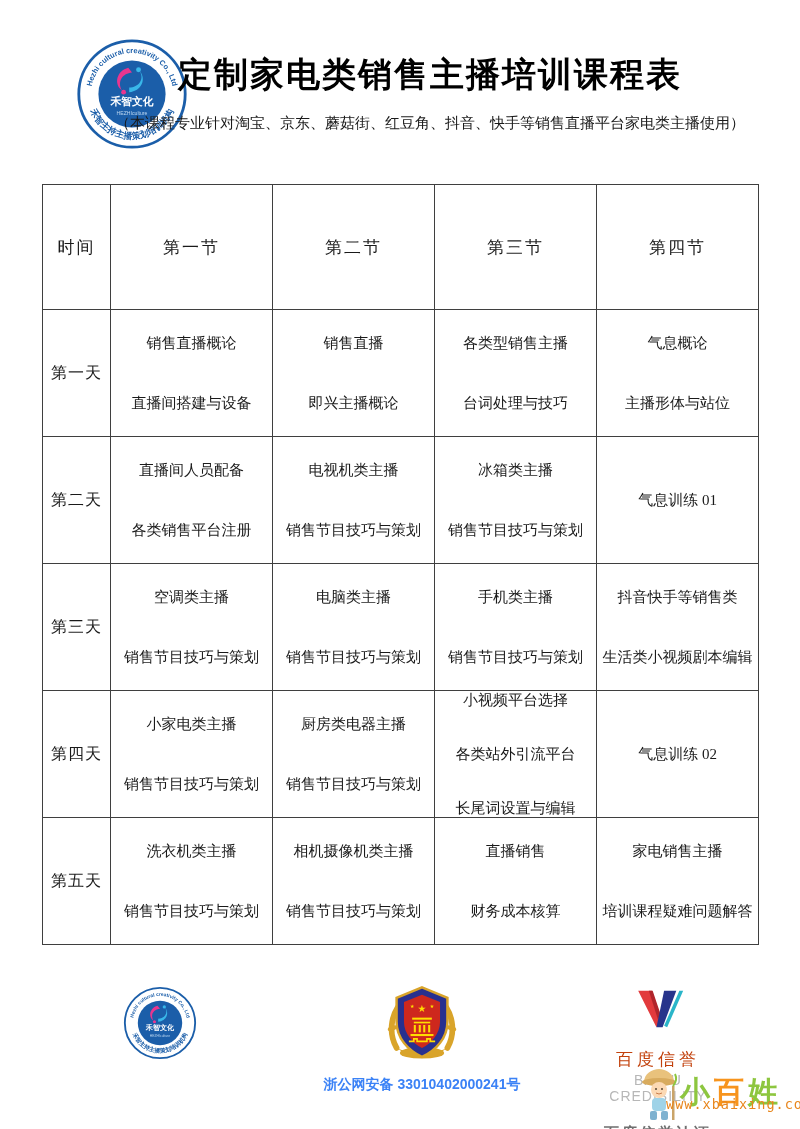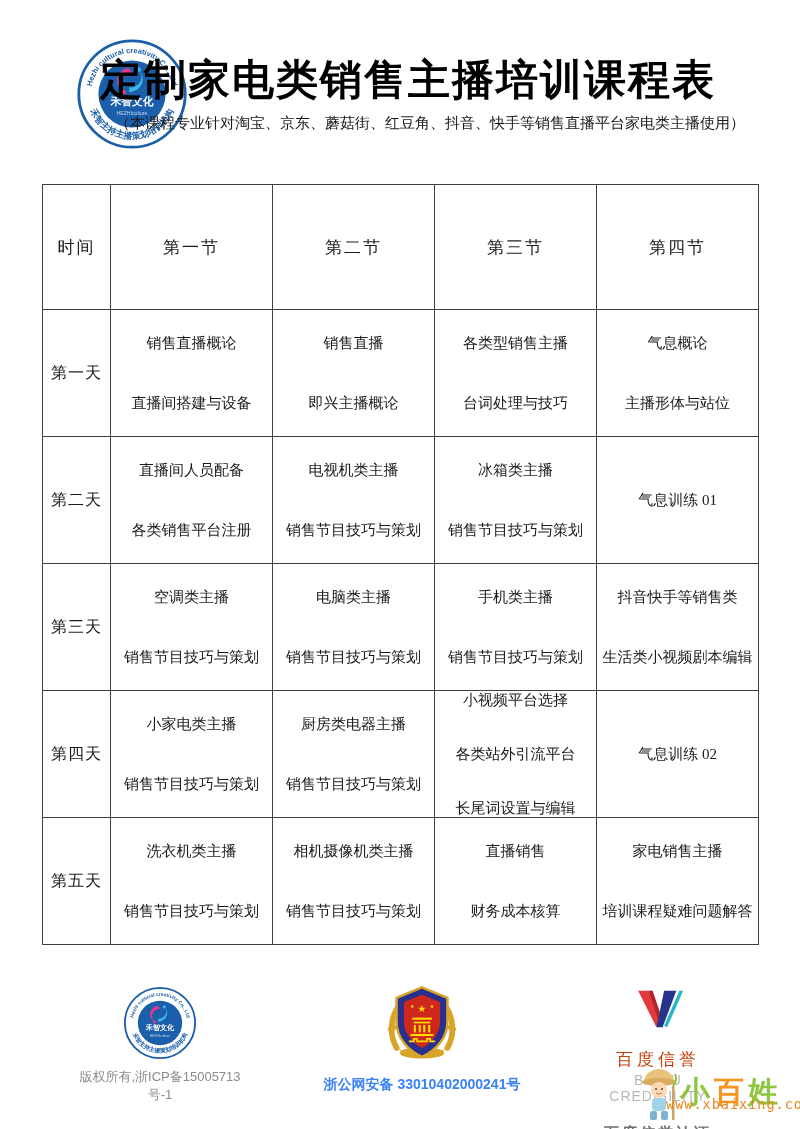--- a/index.html
+++ b/index.html
@@ -2,22 +2,22 @@
 <html><head>
 <meta charset="utf-8">
 <style>
   *{margin:0;padding:0;box-sizing:border-box}
   html,body{width:800px;height:1129px}
   body{position:relative;background:#fff;font-family:"Liberation Serif",serif;color:#1a1a1a;overflow:hidden}
   .page{position:absolute;inset:0}
 
   
   .logo-wrap{position:absolute;left:76px;top:38px;width:112px;height:112px}
-  .title{position:absolute;left:100px;top:52px;width:660px;
-         font-size:42px;font-weight:bold;letter-spacing:2px;color:#000}
+  .title{position:absolute;left:100px;top:52px;width:660px;text-align:center;
+         font-size:34px;font-weight:bold;letter-spacing:2px;color:#000}
   .subtitle{position:absolute;left:40px;top:114px;width:780px;text-align:center;
             font-size:15px;color:#1a1a1a}
 
   
   #course-table{position:absolute;left:42px;top:184px;width:716px;height:760px;
                 border-collapse:collapse;table-layout:fixed;text-align:center}
   #course-table th,#course-table td{border:1px solid #3f3f3f;font-weight:normal;vertical-align:middle;padding:0}
   #course-table thead tr{height:125px}
   #course-table tbody tr{height:127px}
   #course-table col:nth-child(1){width:68px}
@@ -240,21 +240,20 @@
       </tbody>
   </table>
 
   <footer>
     <div class="f-block f-left">
       <span>
         <svg width="74" height="74">
             <use href="#hezhi-logo"></use>
           </svg>
       </span>
-      <div class="copyright">版权所有,浙ICP备15005713号-1</div>
     </div>
 
     <div class="f-block f-center">
       <span>
         <svg width="82" height="86" viewBox="0 0 100 104">
           <path d="M19,80 C8,60 12,34 31,19" stroke="#d9a42a" stroke-width="7" fill="none" stroke-linecap="round"></path>
           <path d="M81,80 C92,60 88,34 69,19" stroke="#d9a42a" stroke-width="7" fill="none" stroke-linecap="round"></path>
           <ellipse cx="14" cy="56" rx="6" ry="3" fill="#d9a42a" transform="rotate(-20 14 56)"></ellipse>
           <ellipse cx="86" cy="56" rx="6" ry="3" fill="#d9a42a" transform="rotate(20 86 56)"></ellipse>
           <ellipse cx="20" cy="34" rx="6" ry="3" fill="#d9a42a" transform="rotate(-45 20 34)"></ellipse>

